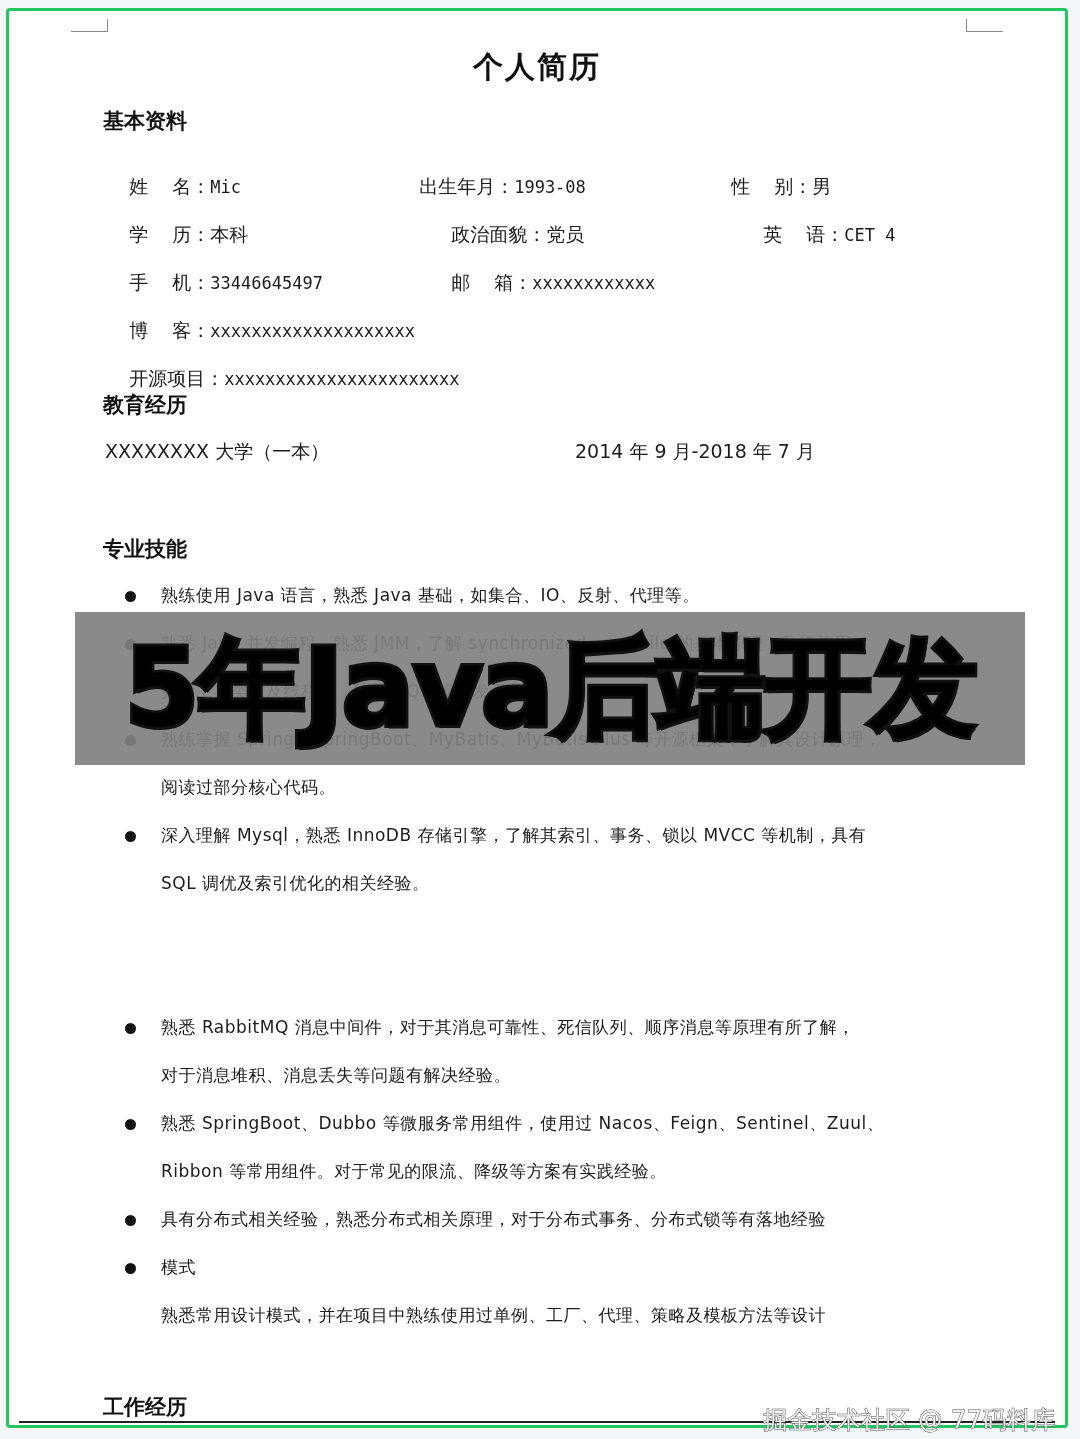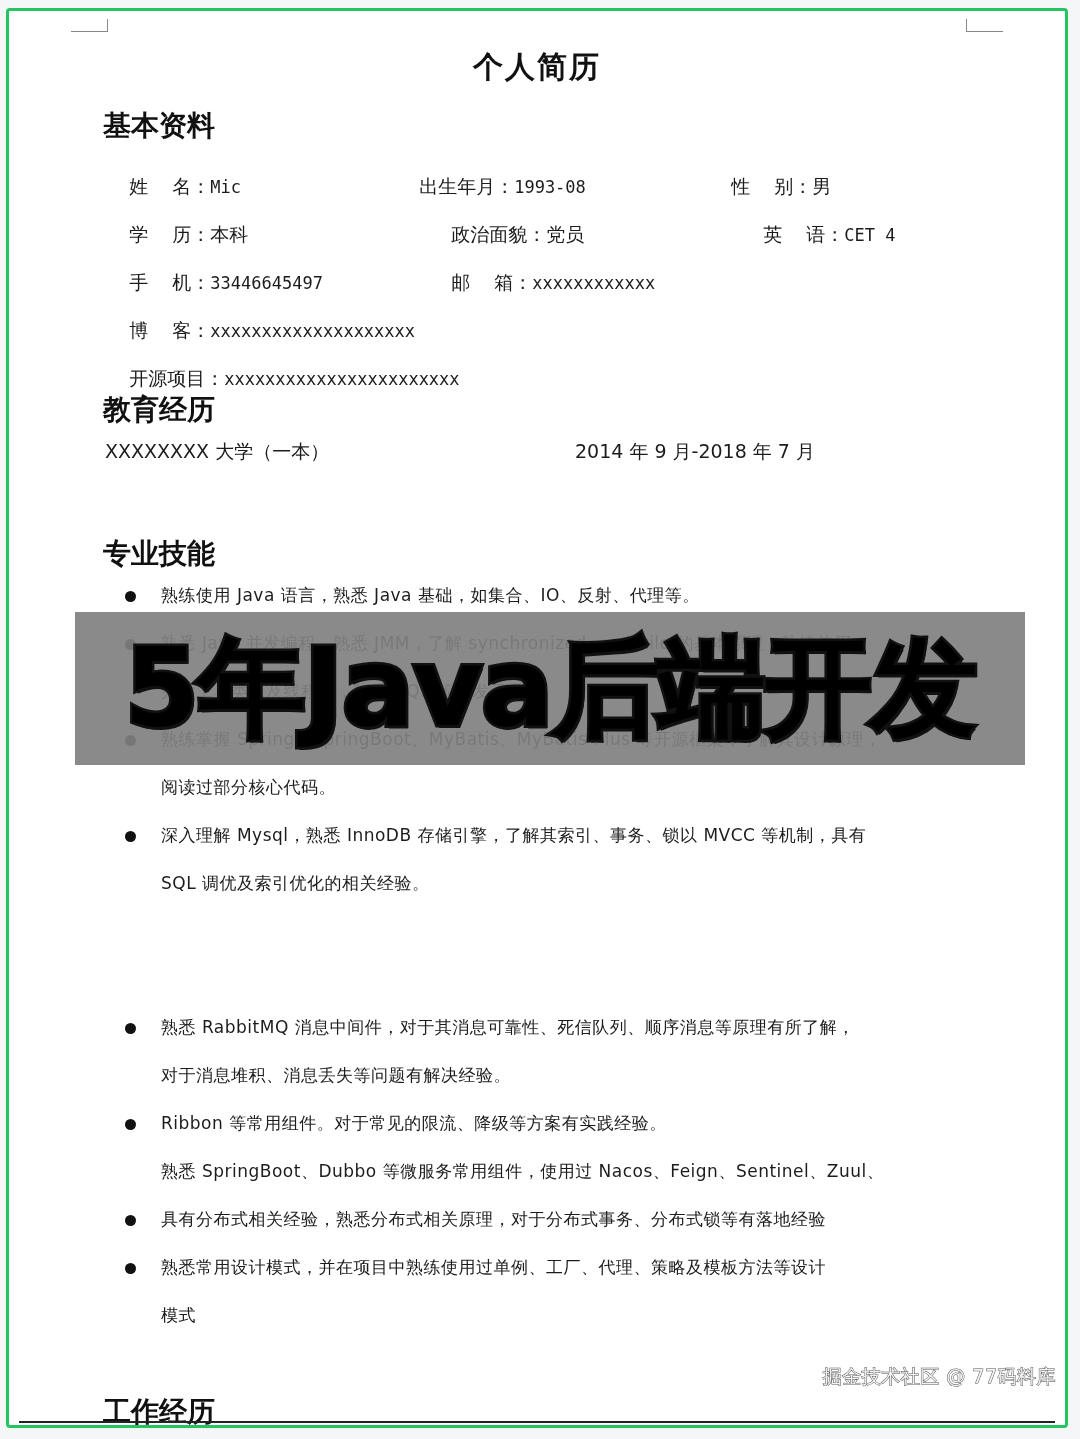--- a/index.html
+++ b/index.html
@@ -15,21 +15,21 @@
     box-sizing:border-box; overflow:hidden;
   }
   .corner { position:absolute; width:36px; height:12px; }
   .corner-tl { left:62px; top:8px; border-right:1px solid #888; border-bottom:1px solid #888; }
   .corner-tr { right:62px; top:8px; border-left:1px solid #888; border-bottom:1px solid #888; }
   .doc-title {
     position:absolute; left:0; right:0; top:36px; text-align:center;
     font-size:30px; font-weight:bold; letter-spacing:2px; color:#111;
   }
   .section-h {
-    position:absolute; left:94px; font-size:28px; font-weight:bold; color:#111;
+    position:absolute; left:94px; font-size:21px; font-weight:bold; color:#111;
   }
   .field { position:absolute; font-size:19px; white-space:pre; color:#1c1c1c; }
   .mono { font-family:"DejaVu Sans Mono", "Liberation Mono", monospace; font-size:17px; }
   .bullet-row { position:absolute; left:110px; width:870px; font-size:17px; color:#1c1c1c; }
   .bullet-dot {
     position:absolute; left:6px; top:8px; width:11px; height:11px; border-radius:50%; background:#111;
   }
   .bullet-text { margin-left:42px; line-height:48px; letter-spacing:0.5px; }
   .bullet-text .line { display:block; white-space:nowrap; }
   .banner {
@@ -37,21 +37,21 @@
     background:rgba(128,128,128,0.92);
   }
   .banner-text {
     position:absolute; left:0; right:0; top:8px; text-align:center;
     font-size:108px; font-weight:bold; color:#000000; letter-spacing:-2px;
     -webkit-text-stroke:5px #111; paint-order:stroke fill;
     text-shadow:2px 3px 0 #111;
     line-height:136px;
   }
   .watermark {
-    position:absolute; right:24px; top:1364px; font-size:19px; color:#f2f2f2;
+    position:absolute; right:24px; top:1404px; font-size:24px; color:#f2f2f2;
     -webkit-text-stroke:1px #555; paint-order:stroke fill; letter-spacing:0.5px;
   }
   .bottom-rule {
     position:absolute; left:10px; right:10px; top:1410px; height:2px; background:#222;
   }
 </style>
 </head>
 <body>
 
 <div class="frame">
@@ -138,35 +138,35 @@
   <div class="bullet-row" style="top:992px;">
     <span class="bullet-dot" style="top:20px;"></span>
     <div class="bullet-text">
       <span class="line">熟悉 RabbitMQ 消息中间件，对于其消息可靠性、死信队列、顺序消息等原理有所了解，</span>
       <span class="line">对于消息堆积、消息丢失等问题有解决经验。</span>
     </div>
   </div>
   <div class="bullet-row" style="top:1088px;">
     <span class="bullet-dot" style="top:20px;"></span>
     <div class="bullet-text">
+      <span class="line">熟悉 SpringBoot、Dubbo 等微服务常用组件，使用过 Nacos、Feign、Sentinel、Zuul、</span>
       <span class="line">Ribbon 等常用组件。对于常见的限流、降级等方案有实践经验。</span>
-      <span class="line">熟悉 SpringBoot、Dubbo 等微服务常用组件，使用过 Nacos、Feign、Sentinel、Zuul、</span>
     </div>
   </div>
   <div class="bullet-row" style="top:1184px;">
     <span class="bullet-dot" style="top:20px;"></span>
     <div class="bullet-text">
         <span class="line">具有分布式相关经验，熟悉分布式相关原理，对于分布式事务、分布式锁等有落地经验</span>
       </div>
   </div>
   <div class="bullet-row" style="top:1232px;">
     <span class="bullet-dot" style="top:20px;"></span>
     <div class="bullet-text">
+      <span class="line">模式</span>
       <span class="line">熟悉常用设计模式，并在项目中熟练使用过单例、工厂、代理、策略及模板方法等设计</span>
-      <span class="line">模式</span>
     </div>
   </div>
 
   <div class="section-h" style="top:1382px;">工作经历</div>
 
   <div class="bottom-rule"></div>
 </div>
 
 <div class="banner">
   <div class="banner-text">5年Java后端开发</div>

